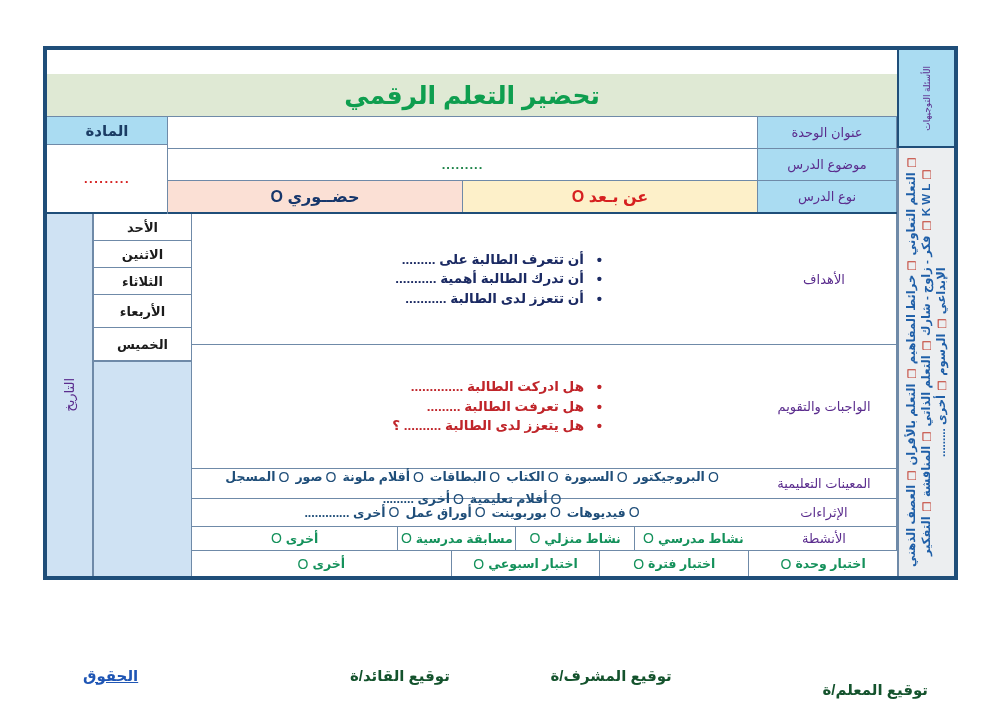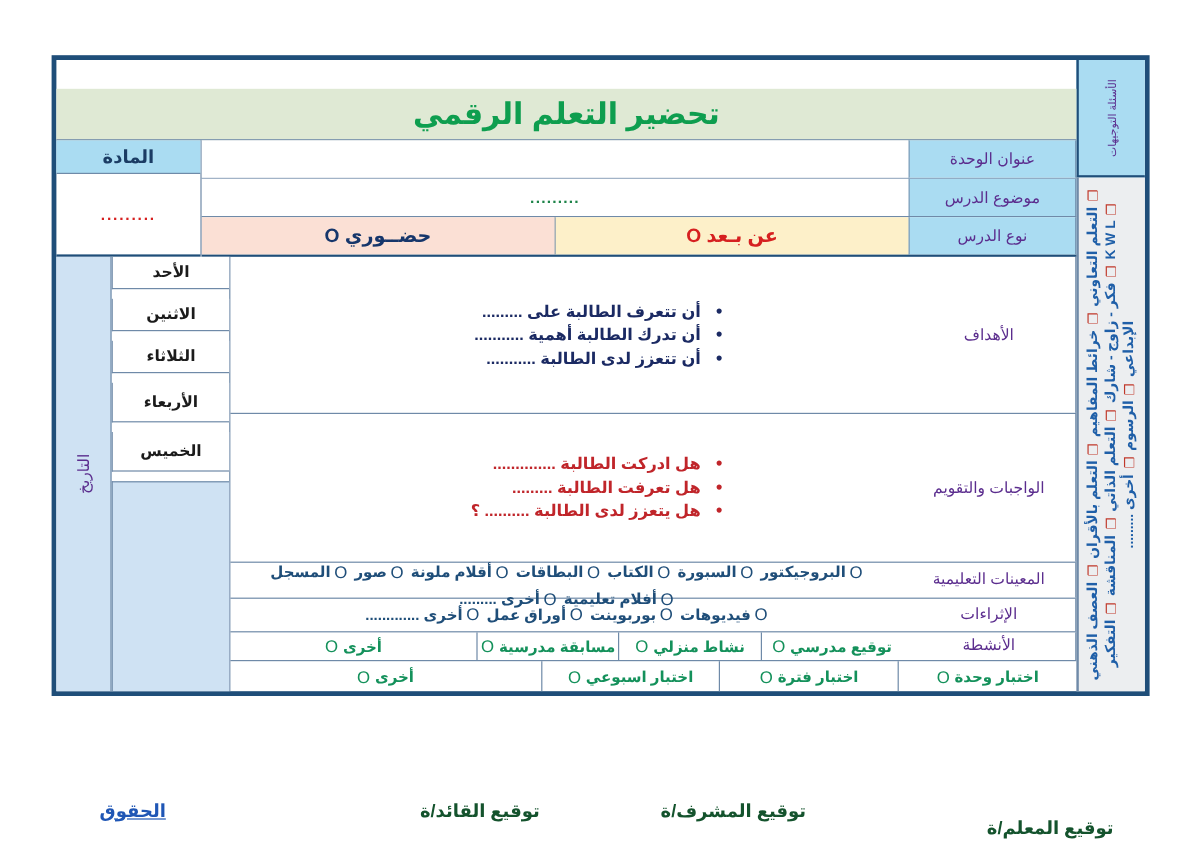--- a/index.html
+++ b/index.html
@@ -218,21 +218,21 @@
     display: flex; align-items: center; justify-content: center;
     overflow: hidden;
   }
   .date-strip span {
     writing-mode: vertical-rl;
     transform: rotate(180deg);
     font-size: 13px;
     color: #5b2d8e;
     white-space: nowrap;
   }
-  .days-col { flex: 1; display: flex; flex-direction: column; gap: 8px; }
+  .days-col { flex: 1; display: flex; flex-direction: column; }
   .day-box {
     height: 27px;
     border-bottom: 1px solid #6f8aa8;
     border-left: 1px solid #6f8aa8;
     box-sizing: border-box;
     display: flex; align-items: center; justify-content: center;
     font-size: 13px; font-weight: bold; color: #1b1b1b;
     background: #ffffff;
   }
   .day-box.tall { height: 33px; }
@@ -472,21 +472,21 @@
                 </span>
               </div>
           </div>
         </div>
 
         <div class="c-row row-acts">
           <div class="c-label">الأنشطة</div>
           <div class="c-val nopad">
             <div class="split4 wide-last" id="act-opts">
                 <div>
-                  <span>توقيع مدرسي</span>
+                  <span>نشاط مدرسي</span>
                   <span class="ring">O</span>
                 </div>
                 <div>
                   <span>نشاط منزلي</span>
                   <span class="ring">O</span>
                 </div>
                 <div>
                   <span>مسابقة مدرسية</span>
                   <span class="ring">O</span>
                 </div>

